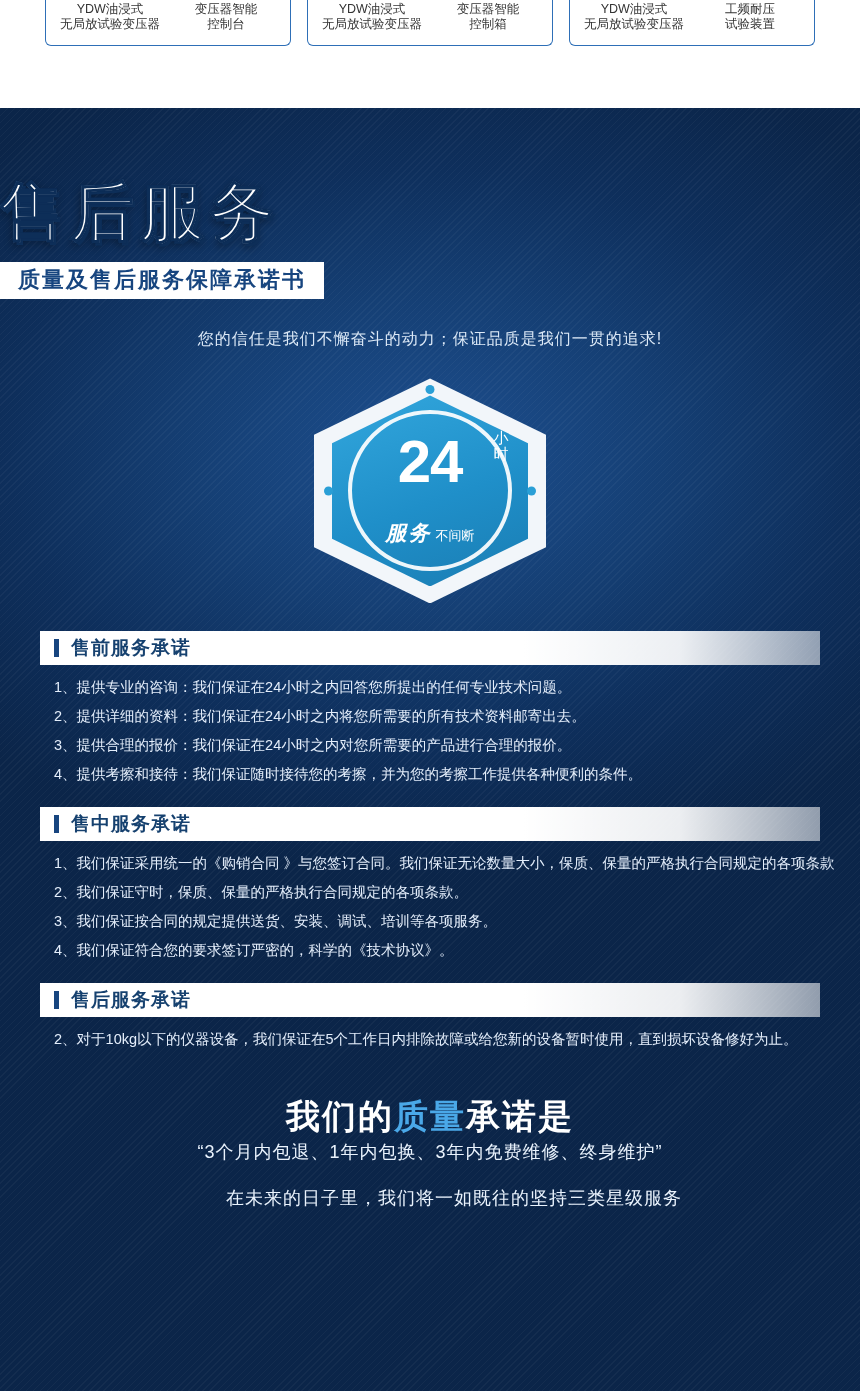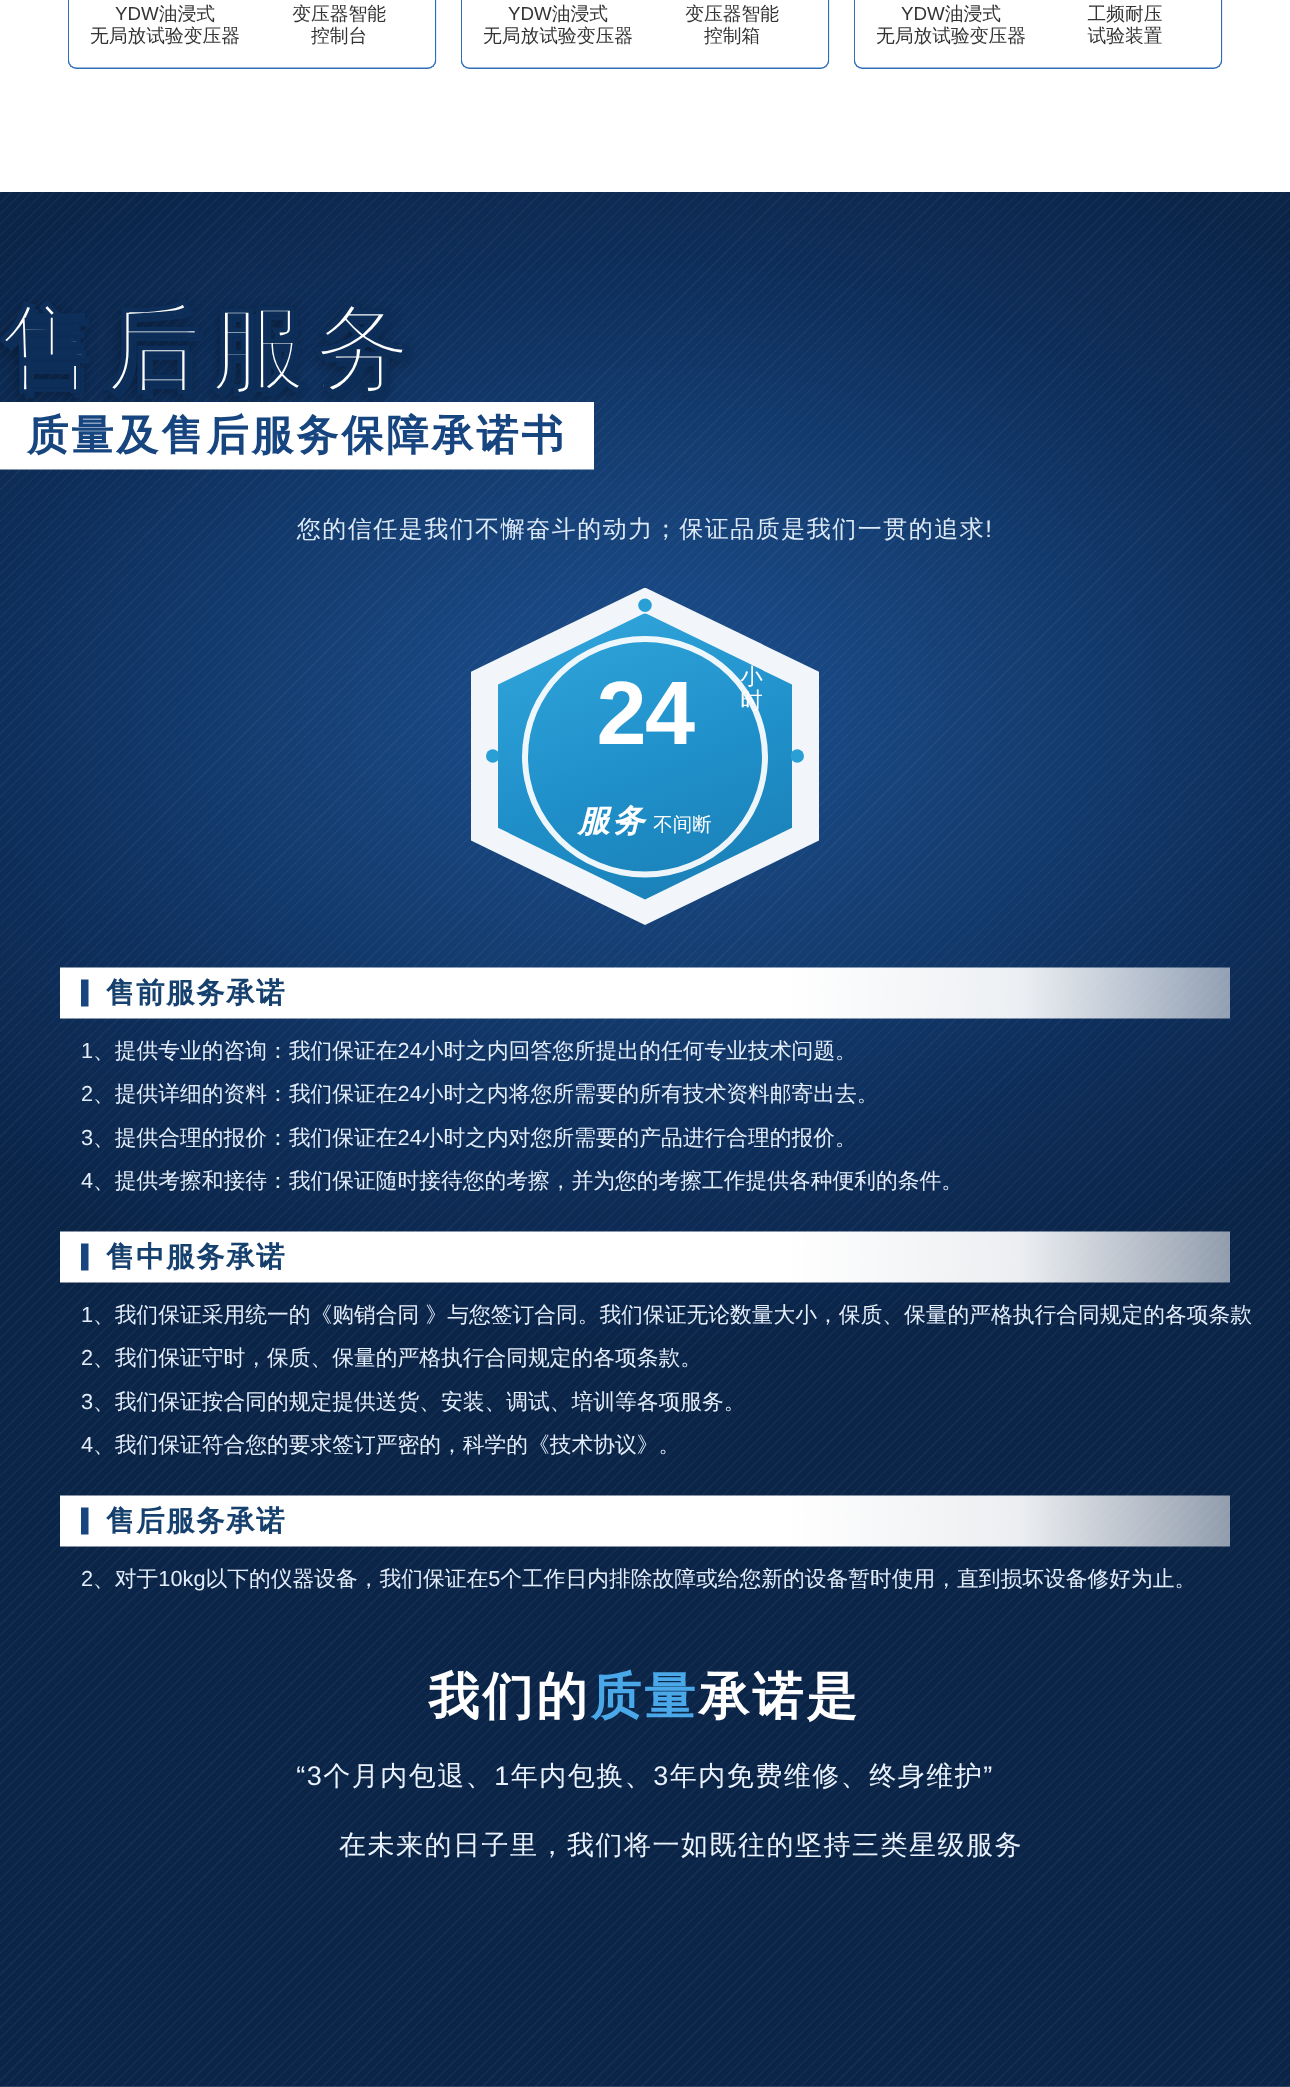--- a/index.html
+++ b/index.html
@@ -6,21 +6,21 @@
   body{
     width:860px;height:1391px;
     background:#ffffff;
     font-family:"Liberation Sans","DejaVu Sans",sans-serif;
     overflow:hidden;
   }
 
   
   .top-strip{
     position:relative;
-    height:128px;
+    height:108px;
     background:#ffffff;
     display:flex;
     justify-content:center;
     gap:16px;
     padding-top:0;
   }
   .prod-card{
     width:246px;
     height:46px;
     border:1px solid #2e6fb7;
@@ -77,25 +77,25 @@
     line-height:1;
     text-shadow:
       0 0 1px #0a2246,
       3px 3px 0 #0d2e58,
       -1px -1px 0 #0d2e58,
       0 4px 10px rgba(0,0,0,.45);
     -webkit-text-stroke:1px #0d2e58;
     display:inline-block;
   }
   .sub-ribbon{
-    margin:4px auto 0;
+    margin:18px auto 0;
     display:inline-block;
     background:#ffffff;
     color:#17457f;
-    font-size:28px;
+    font-size:22px;
     font-weight:bold;
     letter-spacing:2px;
     padding:5px 18px 6px;
     line-height:1.2;
   }
   .slogan{
     margin-top:30px;
     text-align:center;
     color:#dce9f7;
     font-size:16px;
@@ -224,21 +224,20 @@
   .promise-title{
     font-size:34px;
     font-weight:bold;
     color:#ffffff;
     letter-spacing:2px;
   }
   .promise-title .hl{
     color:#4aa8e8;
   }
   .promise-l1{
-    margin-top:18px;
     color:#eaf3fd;
     font-size:18px;
     letter-spacing:1px;
   }
   .promise-l2{
     margin-top:22px;
     color:#eaf3fd;
     font-size:18px;
     letter-spacing:1px;
     padding-left:48px;

